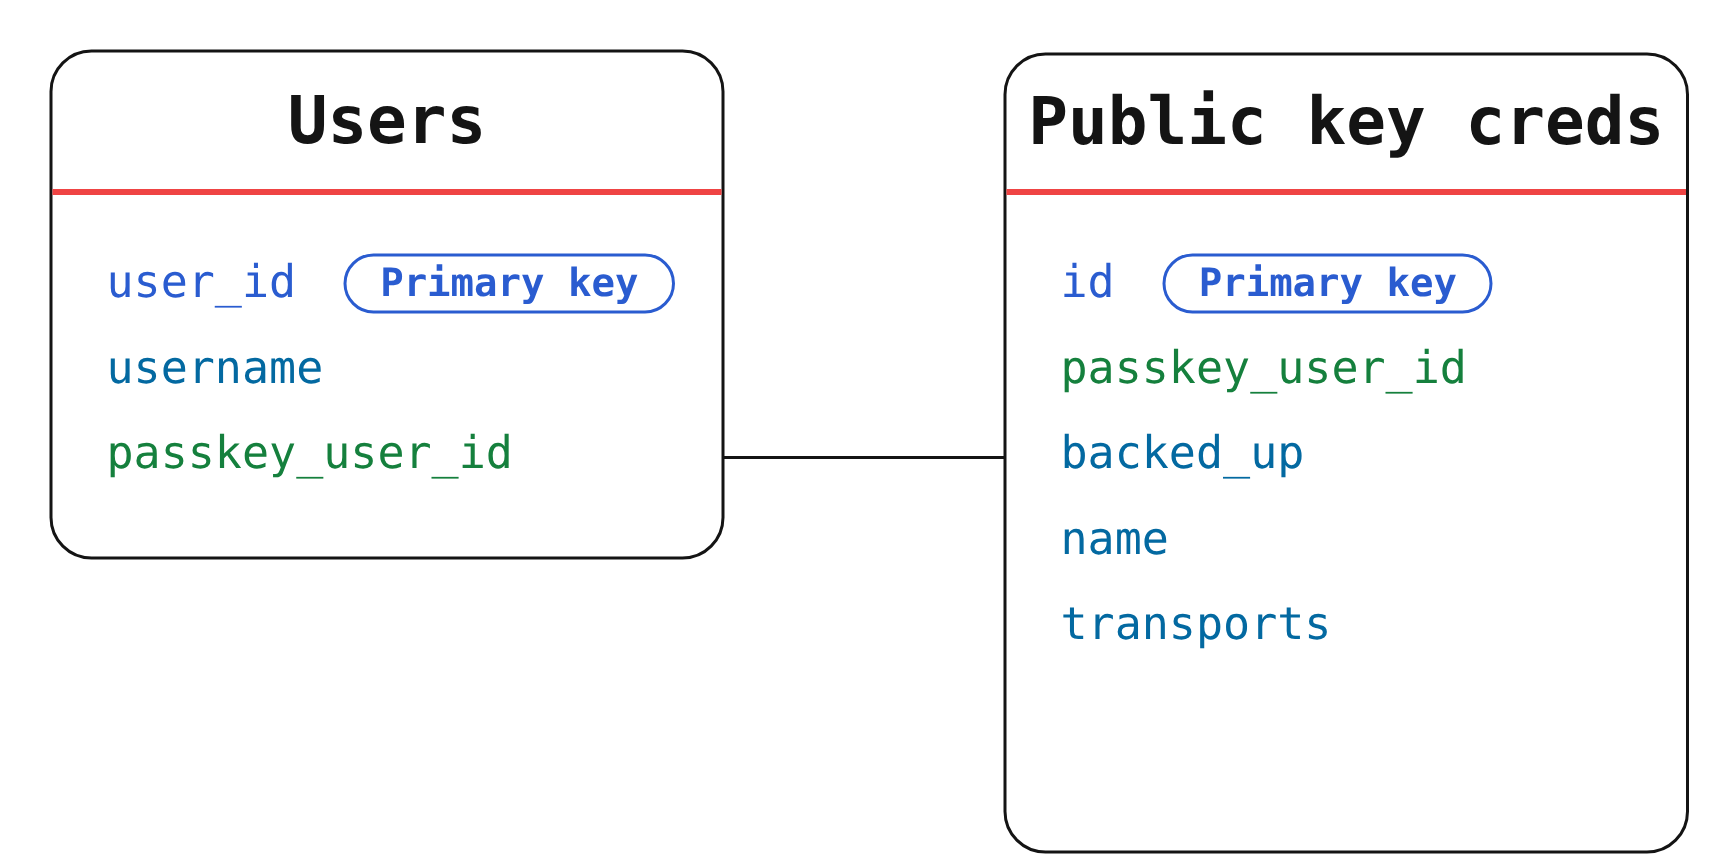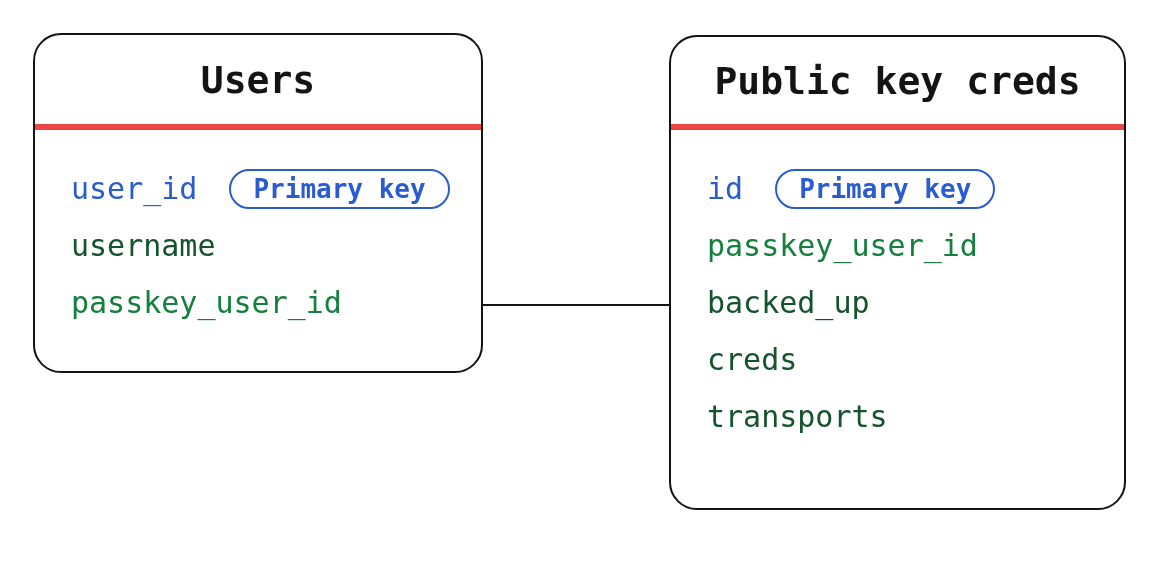--- a/index.html
+++ b/index.html
@@ -33,50 +33,50 @@
   .table-box.users {
     left: 33px;
     top: 33px;
     width: 450px;
     height: 340px;
   }
   .table-box.creds {
     left: 669px;
     top: 35px;
     width: 457px;
-    height: 475px;
+    height: 534px;
   }
   .table-header {
     box-sizing: border-box;
     display: flex;
     align-items: center;
     justify-content: center;
-    border-bottom: 6px solid #ef4444;
-    font-size: 38px;
+    border-bottom: 4px solid #ef4444;
+    font-size: 44px;
     font-weight: bold;
     color: #141414;
     letter-spacing: 0px;
     white-space: nowrap;
   }
   .users .table-header { height: 95px; }
   .creds .table-header { height: 93px; }
   .table-body {
     padding: 30px 4px 0 36px;
     text-align: center;
   }
   .field-row {
     height: 57px;
     display: flex;
     align-items: center;
     gap: 32px;
     white-space: nowrap;
   }
   .field-name {
     font-size: 30px;
-    color: #14532d;
+    color: #0369a1;
   }
   .field-name.pk { color: #2a5cd0; }
   .field-name.fk { color: #15803d; }
   .pk-badge {
     box-sizing: border-box;
     display: inline-flex;
     align-items: center;
     justify-content: center;
     height: 40px;
     padding: 0 22px;
@@ -117,21 +117,21 @@
         <span class="field-name pk">id</span>
         <span class="pk-badge">Primary key</span>
       </div>
       <div class="field-row">
         <span class="field-name fk">passkey_user_id</span>
       </div>
       <div class="field-row">
         <span class="field-name">backed_up</span>
       </div>
       <div class="field-row">
-        <span class="field-name">creds</span>
+        <span class="field-name">name</span>
       </div>
       <div class="field-row">
         <span class="field-name">transports</span>
       </div>
     </div>
   </section>
 
 </div>
 
 </body></html>

